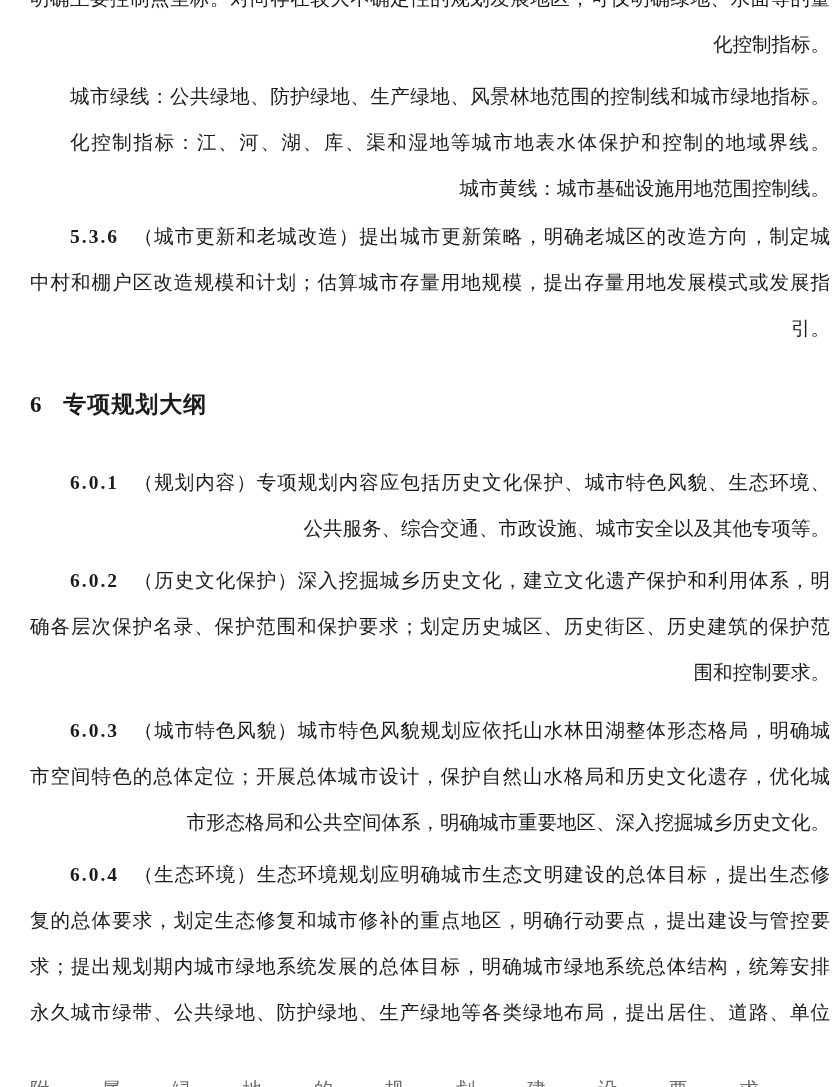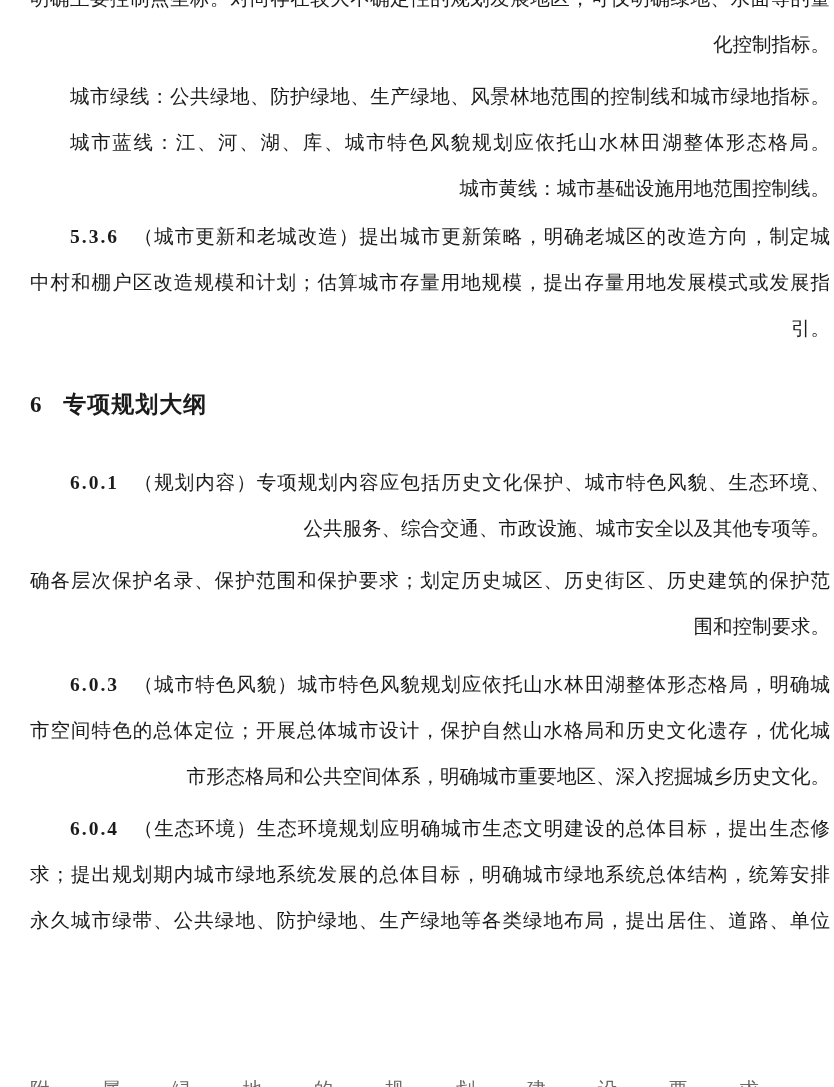--- a/index.html
+++ b/index.html
@@ -79,21 +79,21 @@
   <div class="p">
     <div class="line jf">明确主要控制点坐标。对尚存在较大不确定性的规划发展地区，可仅明确绿地、水面等的量</div>
     <div class="line">化控制指标。</div>
   </div>
 
   <div class="p mt-list">
     <div class="line jf ind">城市绿线：公共绿地、防护绿地、生产绿地、风景林地范围的控制线和城市绿地指标。</div>
   </div>
 
   <div class="p">
-    <div class="line jf ind">城市蓝线：江、河、湖、库、城市特色风貌规划应依托山水林田湖整体形态格局。</div>
+    <div class="line jf ind">化控制指标：江、河、湖、库、渠和湿地等城市地表水体保护和控制的地域界线。</div>
   </div>
 
   <div class="p">
     <div class="line ind">城市黄线：城市基础设施用地范围控制线。</div>
   </div>
 
 
   <div class="p mt-sec">
     <div class="line jf ind">
       <span class="num">5.3.6</span><span>（城市更新和老城改造）提出城市更新策略，明确老城区的改造方向，制定城</span>
@@ -107,35 +107,39 @@
   </div>
 
   <div class="p mt-601">
     <div class="line jf ind">
       <span class="num">6.0.1</span><span>（规划内容）专项规划内容应包括历史文化保护、城市特色风貌、生态环境、</span>
     </div>
     <div class="line">公共服务、综合交通、市政设施、城市安全以及其他专项等。</div>
   </div>
 
   <div class="p mt-602">
+    <div class="line jf ind">
+      <span class="num">6.0.2</span><span>（历史文化保护）深入挖掘城乡历史文化，建立文化遗产保护和利用体系，明</span>
+    </div>
     <div class="line jf">确各层次保护名录、保护范围和保护要求；划定历史城区、历史街区、历史建筑的保护范</div>
     <div class="line">围和控制要求。</div>
   </div>
 
   <div class="p mt-603">
     <div class="line jf ind">
       <span class="num">6.0.3</span><span>（城市特色风貌）城市特色风貌规划应依托山水林田湖整体形态格局，明确城</span>
     </div>
     <div class="line jf">市空间特色的总体定位；开展总体城市设计，保护自然山水格局和历史文化遗存，优化城</div>
     <div class="line">市形态格局和公共空间体系，明确城市重要地区、深入挖掘城乡历史文化。</div>
   </div>
 
   <div class="p mt-604">
     <div class="line jf ind">
       <span class="num">6.0.4</span><span>（生态环境）生态环境规划应明确城市生态文明建设的总体目标，提出生态修</span>
     </div>
+    <div class="line jf">复的总体要求，划定生态修复和城市修补的重点地区，明确行动要点，提出建设与管控要</div>
     <div class="line jf">求；提出规划期内城市绿地系统发展的总体目标，明确城市绿地系统总体结构，统筹安排</div>
     <div class="line jf">永久城市绿带、公共绿地、防护绿地、生产绿地等各类绿地布局，提出居住、道路、单位</div>
   </div>
 
 </div>
 
 <div class="cut-line">附属绿地的规划建设要求。</div>
 
 </body></html>

